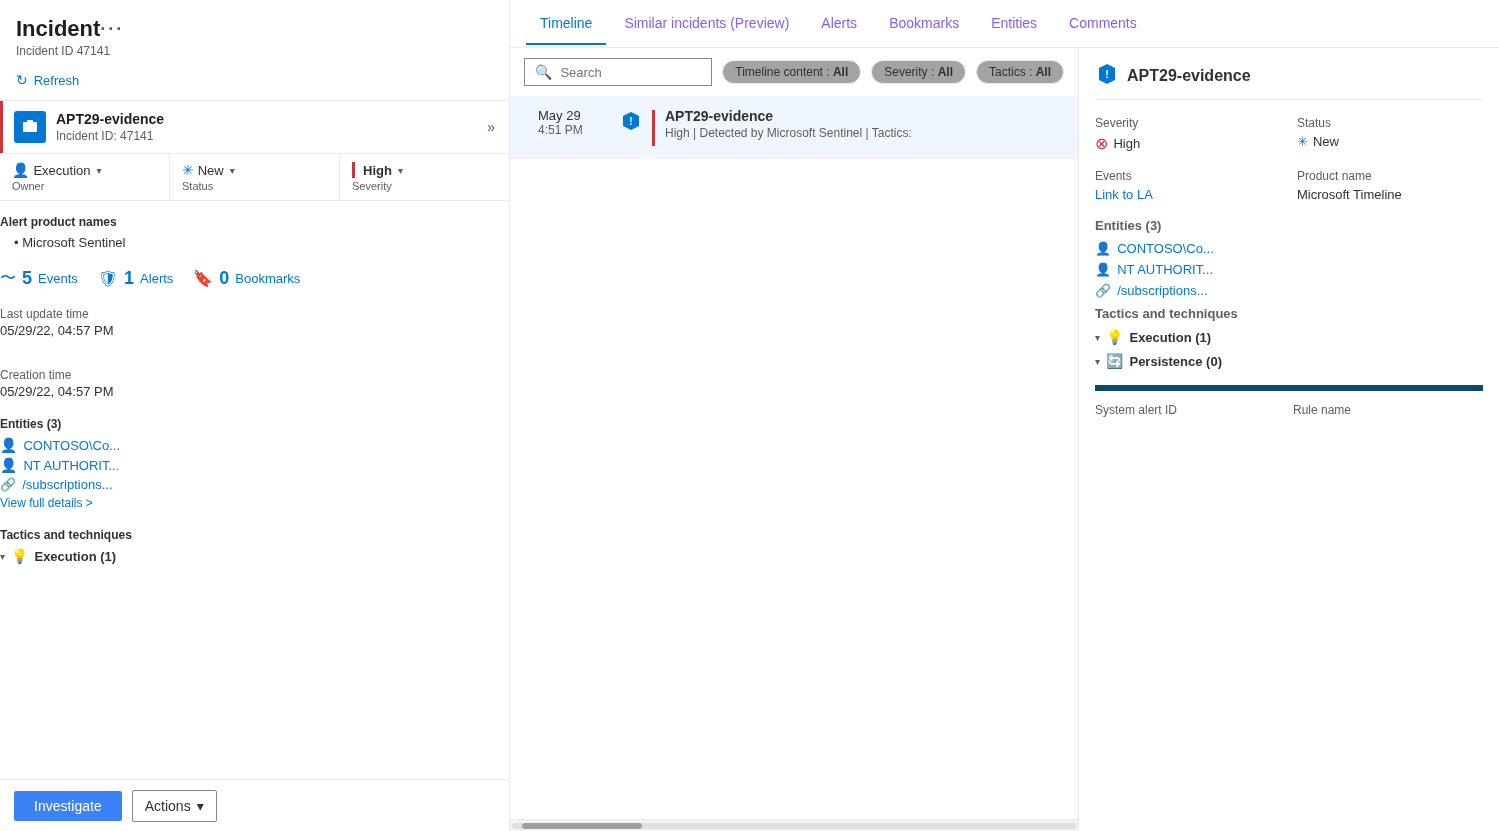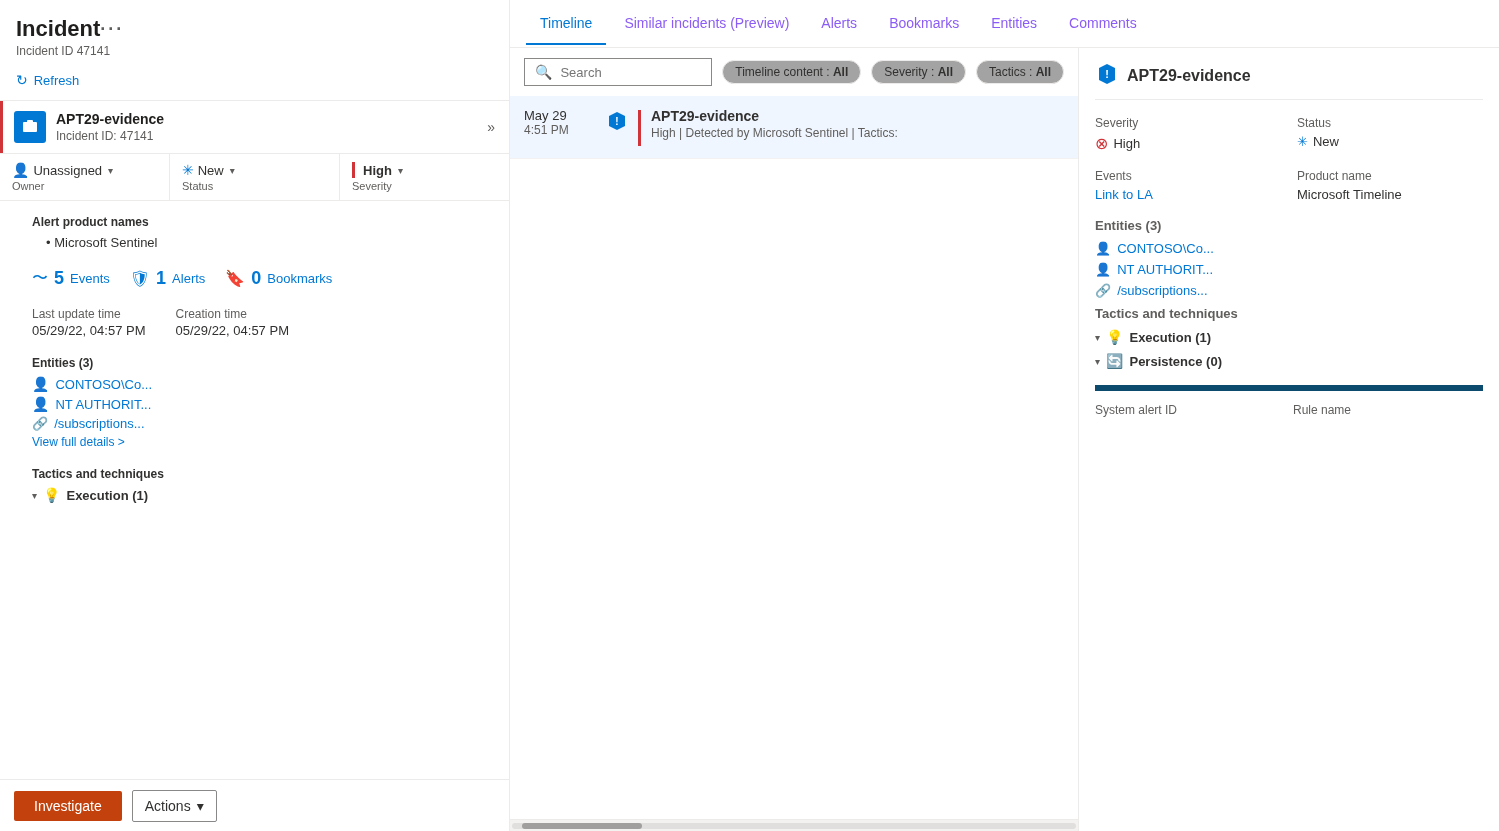--- a/index.html
+++ b/index.html
@@ -32,55 +32,55 @@
     .meta-item { flex: 1; padding: 8px 12px; border-right: 1px solid #edebe9; cursor: pointer; display: flex; flex-direction: column; gap: 2px; }
     .meta-item:last-child { border-right: none; }
     .meta-item-header { display: flex; align-items: center; gap: 4px; font-size: 13px; font-weight: 500; }
     .meta-item-label { font-size: 11px; color: #605e5c; }
     .chevron { font-size: 10px; color: #605e5c; margin-left: 2px; }
     .owner-icon { color: #0078d4; font-size: 14px; }
     .status-icon { color: #0078d4; font-size: 14px; }
     .severity-bar { width: 3px; height: 16px; background: #d13438; display: inline-block; margin-right: 4px; }
 
     
-    .left-scroll { flex: 1; overflow-y: auto; padding: 14px 32px; position: relative; }
+    .left-scroll { flex: 1; overflow-y: auto; padding: 14px 0; position: relative; }
     .left-scroll::-webkit-scrollbar { width: 6px; }
     .left-scroll::-webkit-scrollbar-thumb { background: #c8c6c4; border-radius: 3px; }
 
     .section-title { font-size: 12px; font-weight: 600; color: #323130; margin-bottom: 6px; }
     .bullet-item { font-size: 13px; color: #323130; margin-left: 14px; margin-bottom: 2px; }
     .section { margin-bottom: 18px; }
 
     
     .evidence-row { display: flex; gap: 20px; margin-top: 4px; }
     .evidence-item { display: flex; align-items: center; gap: 6px; }
     .evidence-count { font-size: 18px; font-weight: 600; }
     .evidence-link { color: #0078d4; cursor: pointer; text-decoration: none; font-size: 13px; }
     .ev-blue { color: #0078d4; }
 
     
-    .dates-row { display: flex; gap: 30px; }
+    .dates-row { display: flex; gap: 30px; flex-direction: column; }
     .date-col { }
     .date-label { font-size: 12px; color: #605e5c; margin-bottom: 2px; }
     .date-val { font-size: 13px; }
 
     
     .entity-item { display: flex; align-items: center; gap: 6px; margin-bottom: 4px; }
     .entity-link { color: #0078d4; cursor: pointer; font-size: 13px; }
     .entity-icon { font-size: 14px; color: #0078d4; }
     .link-icon { font-size: 13px; color: #0078d4; }
     .view-full { color: #0078d4; cursor: pointer; font-size: 12px; margin-top: 4px; }
 
     
     .tactics-row { display: flex; align-items: center; gap: 6px; cursor: pointer; }
     .tactics-label { font-size: 13px; font-weight: 600; }
 
     
     .bottom-bar { height: 52px; border-top: 1px solid #edebe9; display: flex; align-items: center; padding: 0 14px; gap: 10px; background: #fff; }
-    .investigate-btn { background: #c2410c; color: #fff; border: none; padding: 7px 20px; font-size: 14px; font-weight: 500; cursor: pointer; border-radius: 2px; }
+    .investigate-btn { background: #3b82f6; color: #fff; border: none; padding: 7px 20px; font-size: 14px; font-weight: 500; cursor: pointer; border-radius: 2px; }
     .actions-btn { background: #fff; color: #323130; border: 1px solid #8a8886; padding: 7px 12px; font-size: 14px; cursor: pointer; border-radius: 2px; display: flex; align-items: center; gap: 6px; }
 
     
     .right-area { flex: 1; display: flex; flex-direction: column; overflow: hidden; }
 
     
     .tabs-bar { display: flex; align-items: center; border-bottom: 1px solid #edebe9; padding: 11px 16px; height: 48px; gap: 4px; }
     .tab { padding: 12px 14px; font-size: 14px; cursor: pointer; color: #8b5cf6; border-bottom: 2px solid transparent; white-space: nowrap; }
     .tab.active { color: #0078d4; border-bottom: 2px solid #0078d4; font-weight: 500; }
 
@@ -91,21 +91,21 @@
     .search-box { display: flex; align-items: center; border: 1px solid #8a8886; padding: 5px 10px; gap: 8px; flex: 1; max-width: 380px; }
     .search-input { border: none; outline: none; font-size: 13px; width: 100%; color: #323130; }
     .search-icon { color: #605e5c; font-size: 14px; }
     .filter-pill { background: #a3a3a3; border: 1px solid #edebe9; border-radius: 12px; padding: 4px 12px; font-size: 12px; color: #323130; cursor: pointer; white-space: nowrap; }
     .filter-pill span.bold { font-weight: 600; }
 
     
     .timeline-list { flex: 1; overflow-y: auto; }
     .timeline-list::-webkit-scrollbar { width: 6px; }
     .timeline-list::-webkit-scrollbar-thumb { background: #c8c6c4; border-radius: 3px; }
-    .timeline-item { display: flex; align-items: flex-start; padding: 12px 14px; gap: 10px; cursor: pointer; border-bottom: 1px solid #f3f2f1; }
+    .timeline-item { display: flex; align-items: flex-start; padding: 12px 28px; gap: 10px; cursor: pointer; border-bottom: 1px solid #f3f2f1; }
     .timeline-item.selected { background: #f0f6ff; }
     .tl-date { min-width: 72px; }
     .tl-date-main { font-size: 13px; font-weight: 500; }
     .tl-date-time { font-size: 12px; color: #605e5c; }
     .tl-icon { margin-top: 2px; flex-shrink: 0; }
     .tl-bar { width: 3px; background: #d13438; height: 36px; margin-top: 2px; flex-shrink: 0; }
     .tl-content { flex: 1; }
     .tl-title { font-size: 14px; font-weight: 600; margin-bottom: 2px; }
     .tl-desc { font-size: 12px; color: #605e5c; }
 
@@ -163,21 +163,21 @@
           <div class="incident-card-title">APT29-evidence</div>
           <div class="incident-card-sub">Incident ID: 47141</div>
         </div>
         <div class="collapse-btn">»</div>
       </div>
 
       <div class="metadata-row">
         <div class="meta-item">
           <div class="meta-item-header">
             <span class="owner-icon">👤</span>
-            <span>Unassigned</span>
+            <span>Execution</span>
             <span class="chevron">▾</span>
           </div>
           <div class="meta-item-label">Owner</div>
         </div>
         <div class="meta-item">
           <div class="meta-item-header">
             <span class="status-icon">✳</span>
             <span>New</span>
             <span class="chevron">▾</span>
           </div>

